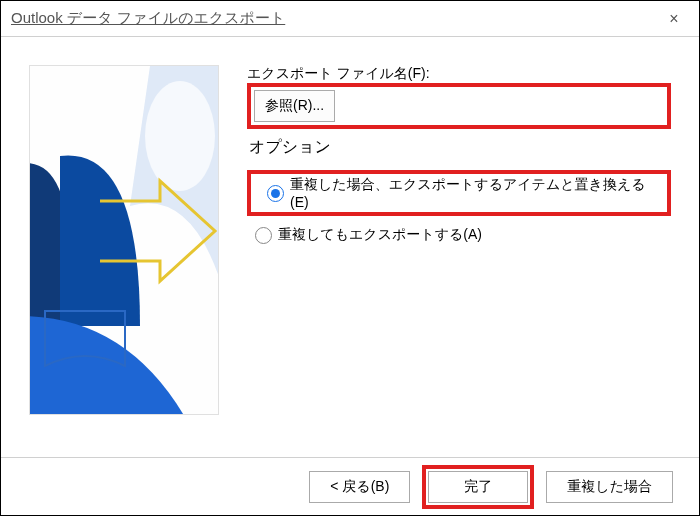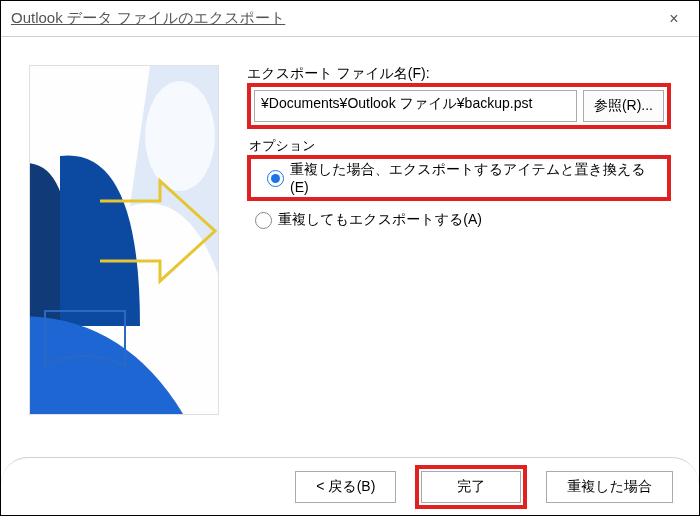--- a/index.html
+++ b/index.html
@@ -72,22 +72,22 @@
     }
     .browse-btn {
       border: 1px solid #aaa;
       background: #fcfcfc;
       padding: 6px 10px;
       font-size: 14px;
       cursor: pointer;
       text-align: center;
     }
     .group-label {
-      font-size: 13px;
-      margin-bottom: 0;
+      font-size: 16px;
+      margin-bottom: 12px;
       padding-left: 2px;
     }
     .radio-row {
       display: flex;
       align-items: center;
       gap: 6px;
       padding: 6px 8px;
       font-size: 14px;
     }
     .radio-row.selected {
@@ -112,23 +112,22 @@
       width: 9px; height: 9px;
       border-radius: 50%;
       background: #1a73e8;
     }
     .footer {
       border-top: 1px solid #d0d0d0;
       height: 58px;
       display: flex;
       align-items: center;
       justify-content: flex-end;
-      gap: 19px;
+      gap: 12px;
       padding: 0 26px;
-      border-radius: 27px;
     }
     .btn {
       border: 1px solid #aaa;
       background: #fff;
       padding: 6px 20px;
       font-size: 14px;
       cursor: pointer;
       min-width: 100px;
       text-align: center;
     }
@@ -160,21 +159,20 @@
 
         <polyline points="70,135 130,135 130,115 185,165 130,215 130,195 70,195" fill="none" stroke="#e6c531" stroke-width="3" stroke-linejoin="miter"></polyline>
         <path d="M 15 245 L 95 245 L 95 300 Q 55 280 15 300 Z" fill="none" stroke="#2a68c4" stroke-width="2"></path>
       </svg>
     </div>
 
     <div class="right-panel">
       <div class="label-row">エクスポート ファイル名(F):</div>
 
       <div class="file-row">
-        <div class="file-input">¥Documents¥Outlook ファイル¥backup.pst</div>
         <div class="browse-btn">参照(R)...</div>
       </div>
 
       <div class="group-label">オプション</div>
 
       <div class="radio-row selected">
         <span class="radio checked"></span>
         <span>重複した場合、エクスポートするアイテムと置き換える(E)</span>
       </div>
       <div class="radio-row">

